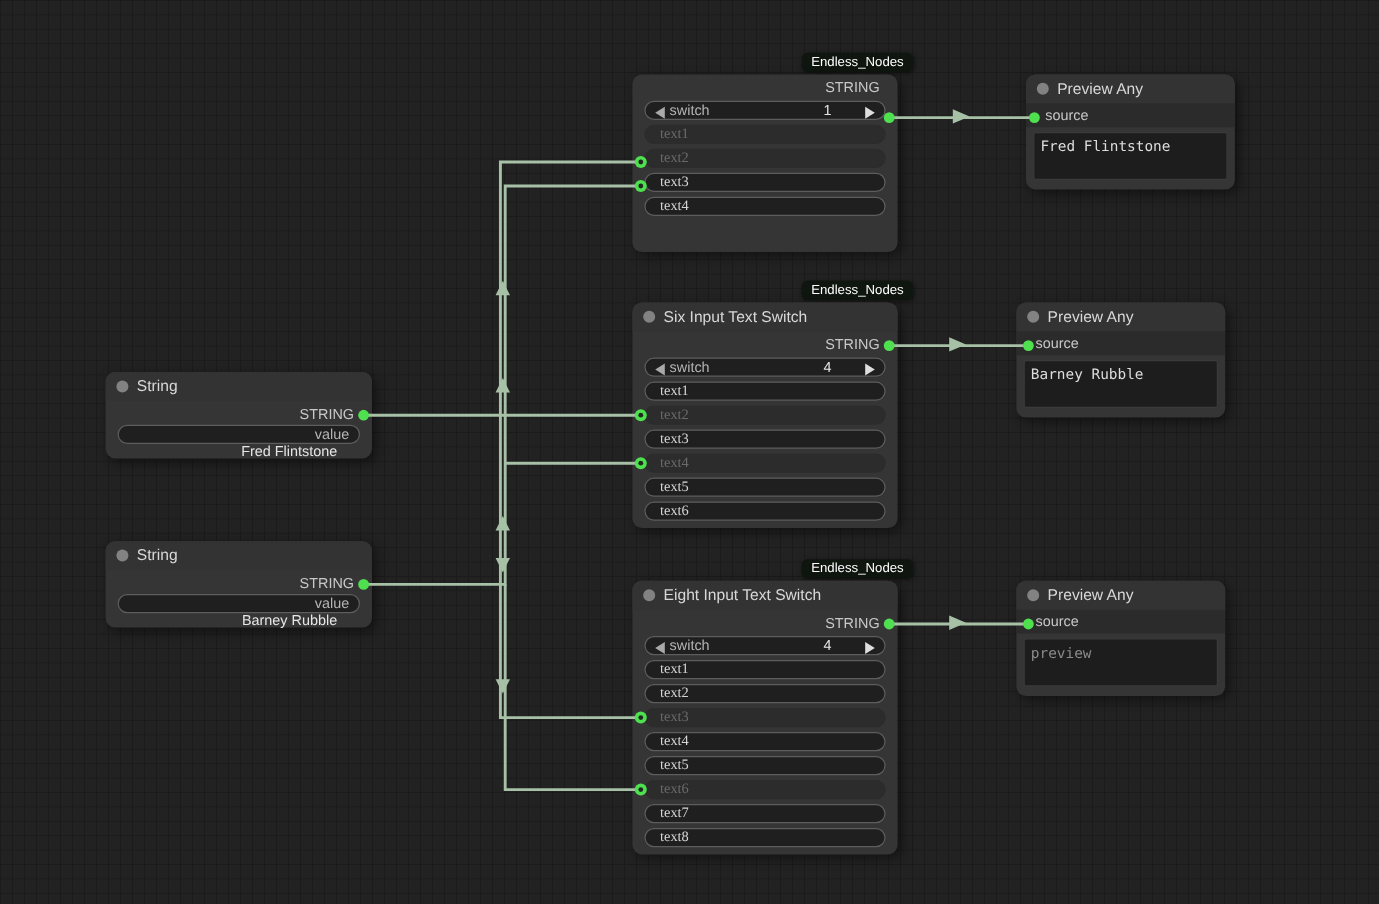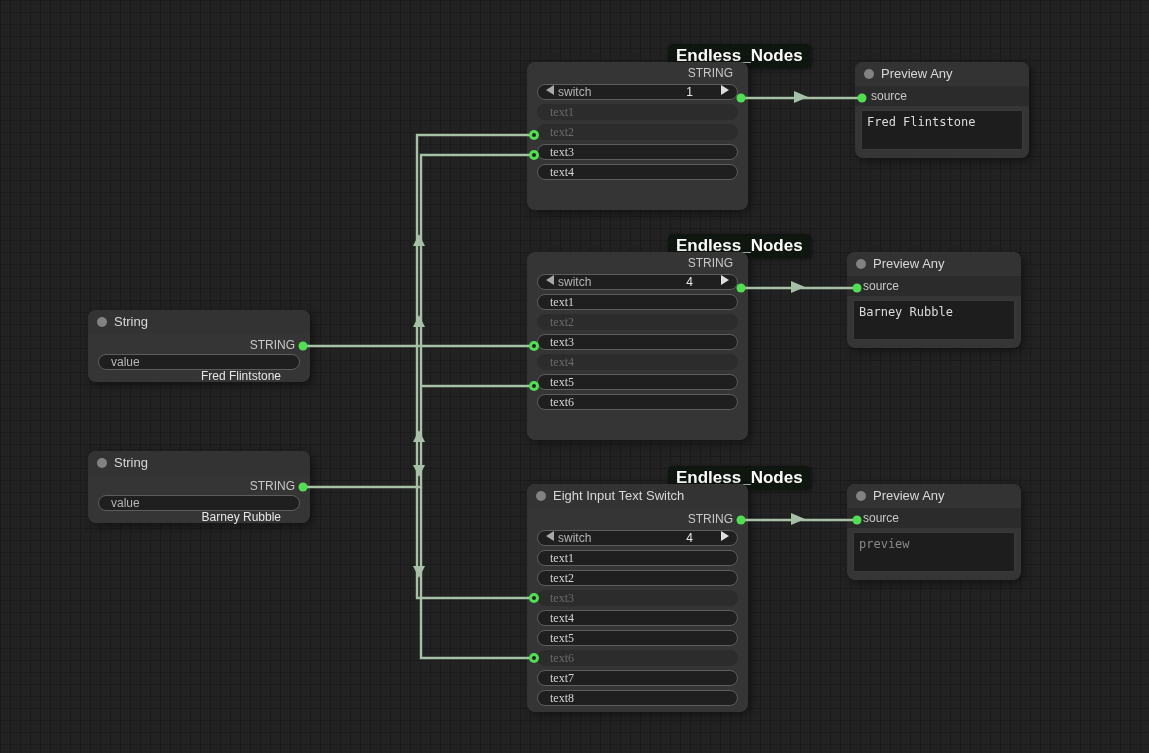--- a/index.html
+++ b/index.html
@@ -27,43 +27,43 @@
     position:absolute;left:9px;top:7px;width:10px;height:10px;
     border-radius:50%;background:#828282;
   }
   .out-row{height:18px;margin-top:2px;line-height:18px;color:#c8c8c8;
     font-size:12px;text-align:right;padding-right:15px;}
   .in-row{height:20px;margin-top:0;line-height:20px;color:#c8c8c8;
     font-size:12px;padding-left:16px;background:#2b2b2b;}
   .widgets{padding:2px 10px 0 10px;}
   .widget{
     height:14px;border:1px solid #5d5d5d;border-radius:9px;background:#1f1f1f;
-    margin-bottom:4px;display:flex;align-items:flex-start;font-size:12px;
+    margin-bottom:4px;display:flex;align-items:flex-end;font-size:12px;
     color:#d5d5d5;padding:0 8px;position:relative;
   }
   .widget .wlabel{color:#b5b5b5;margin-left:4px;}
   .widget .wvalue{margin-left:auto;color:#e6e6e6;}
   .combo .wvalue{position:absolute;right:44px;}
   .arrow{width:0;height:0;border-top:5px solid transparent;border-bottom:5px solid transparent;}
   .arrow.left{border-right:8px solid #a9a9a9;}
   .arrow.right{border-left:8px solid #dedede;margin-left:auto;}
   .textrow{justify-content:flex-start;padding-left:12px;font-family:Liberation Serif, serif;}
   .textrow.connected{background:#2c2c2c;border-color:#2c2c2c;color:#6a6a6a;}
   .string-widget{margin:0 10px;flex-direction:column;}
   .string-widget .wvalue{margin-right:10px;}
   .preview-box{
     position:absolute;left:6px;right:6px;background:#1d1d1d;
     border:1px solid #3a3a3a;border-radius:2px;
     font-family:"DejaVu Sans Mono", monospace;font-size:12px;
     color:#dcdcdc;padding:4px 5px;box-sizing:border-box;
   }
   .preview-box.placeholder{color:#8a8a8a;}
   .badge{
-    position:absolute;background:#0f150f;color:#ffffff;font-weight:bold;
-    font-size:17px;padding:2px 8px;border-radius:5px;white-space:nowrap;
+    position:absolute;background:#0f150f;color:#ffffff;font-weight:normal;
+    font-size:11px;padding:2px 8px;border-radius:5px;white-space:nowrap;
     box-shadow:1px 1px 4px rgba(0,0,0,.5);
   }
   svg.wires{position:absolute;left:0;top:0;pointer-events:none;}
   .wire{stroke:var(--wire,#a7c1a7);stroke-width:2.4;fill:none;}
   .wire-arrow{fill:var(--wire,#a7c1a7);}
   .slot-out{fill:var(--accent_green,#4fe04f);}
   .slot-in-core{fill:#1f281f;}
 </style>
 </head>
 <body>
@@ -112,20 +112,24 @@
         <span>text3</span>
       </div>
     <div class="widget textrow">
         <span>text4</span>
       </div>
   </div>
 </div>
 
 <div class="badge" style="left:668px;top:234px;">Endless_Nodes</div>
 <div class="node" style="left:527px;top:252px;width:221px;height:188px;">
+  <div class="title">
+    <span class="title-dot"></span>
+    <span>Six Input Text Switch</span>
+  </div>
   <div class="out-row">STRING</div>
   <div class="widgets">
     <div class="widget combo">
       <span class="arrow left"></span>
       <span class="wlabel">switch</span>
       <span class="wvalue">4</span>
       <span class="arrow right"></span>
     </div>
     <div class="widget textrow">
         <span>text1</span>

